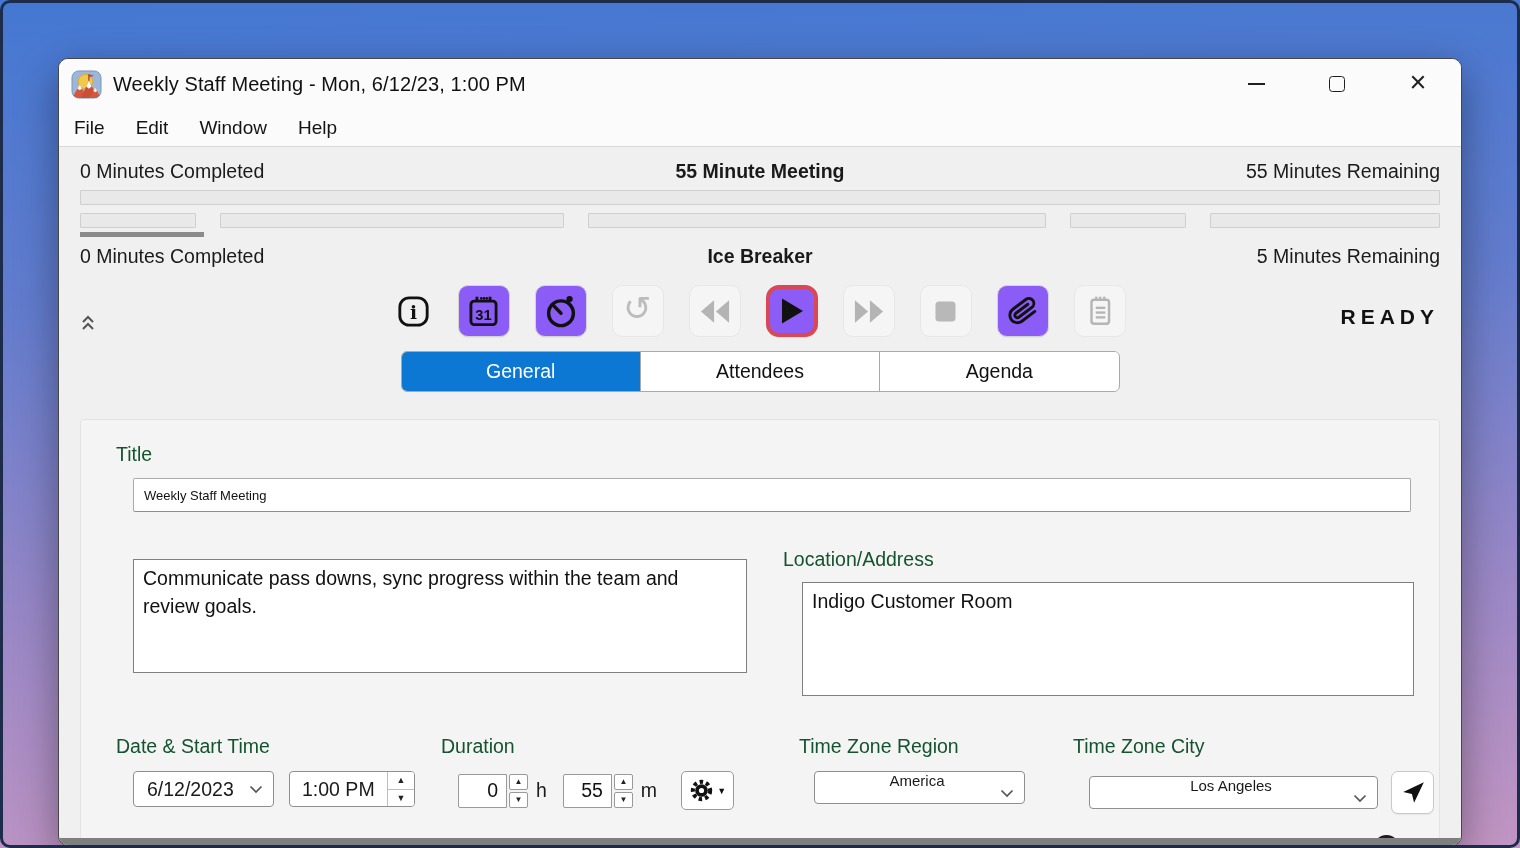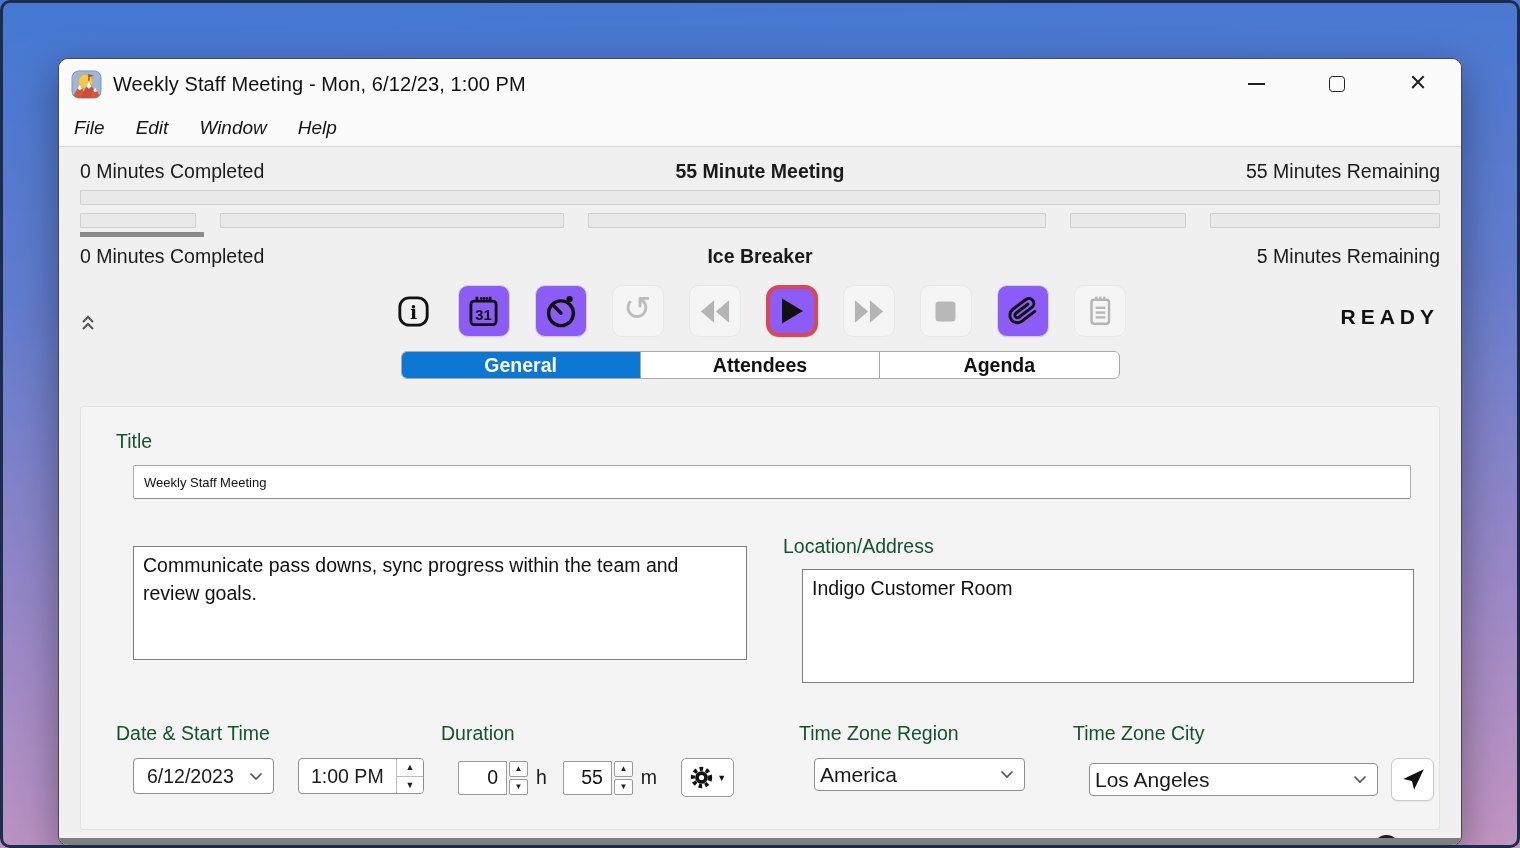--- a/index.html
+++ b/index.html
@@ -20,21 +20,21 @@
   .titlebar { height:50px; background:#fbfbfb; display:flex; align-items:center; padding:0 16px 0 12px; }
   .app-icon { width:31px; height:29px; margin-right:11px; flex:0 0 auto; }
   .title-text { font-size:20px; color:#111; letter-spacing:.1px; }
   .win-controls { margin-left:auto; display:flex; align-items:center; gap:51px; padding-right:12px; }
   .wc { width:30px; height:30px; display:flex; align-items:center; justify-content:center; cursor:default; }
   .glyph-min { width:17px; height:2px; background:#1f1f1f; }
   .glyph-max { width:16px; height:16px; border:1.8px solid #1f1f1f; border-radius:3.5px; }
   .glyph-close { font-size:29px; font-weight:300; color:#1f1f1f; line-height:1; margin-top:-3px; }
 
   .menubar { height:38px; background:#fbfbfb; display:flex; align-items:center; padding:0 13px; border-bottom:1px solid #d8d8d8; }
-  .menu-item { font-size:19px; margin-right:27px; padding:2px 2px; color:#141414;font-style:italic; }
+  .menu-item { font-size:19px; margin-right:27px; padding:2px 2px; color:#141414; }
 
   .content { padding:0 21px; position:relative; }
 
   
   .lbl-row { display:flex; justify-content:space-between; align-items:baseline; position:relative; font-size:19.5px; }
   .lbl-row .center { position:absolute; left:0; right:0; text-align:center; font-weight:700; }
   .row-overall { margin-top:13px; }
   .bar-full { margin-top:7px; height:15px; background:#e9e9e9; border:1px solid #cfcfcf; border-radius:1px; }
   .segments { margin-top:8px; display:flex; gap:24px; height:15px; }
   .segment { background:#e9e9e9; border:1px solid #cfcfcf; border-radius:1px; position:relative; }
@@ -47,21 +47,21 @@
   .tbtn { width:52px; height:52px; border-radius:10px; display:flex; align-items:center; justify-content:center;
           background:#8b5cf6; border:1px solid #d4d4d4; box-shadow:0 1px 1px rgba(0,0,0,.05); cursor:pointer; }
   .tbtn.disabled { background:#f5f5f5; border-color:#e7e7e7; box-shadow:none; cursor:default; }
   .tbtn.plain { background:transparent; border:none; box-shadow:none; width:38px; }
   .tbtn.highlight { border:4.5px solid #d94856; border-radius:13px; }
   .undo-glyph { font-family:"DejaVu Sans",sans-serif; font-size:34px; color:#bcbcbc; line-height:1; margin-top:-6px; }
   .collapse { position:absolute; left:1px; bottom:8px; }
   .ready { position:absolute; right:1px; bottom:10px; font-size:21px; font-weight:700; letter-spacing:5px; color:#111; }
 
   
-  .tabs { width:719px; margin:12px auto 0; height:28px; display:flex; border:1px solid #a9a9a9; border-radius:6px; overflow:hidden; background:#fff;font-weight:bold; }
+  .tabs { width:719px; margin:12px auto 0; height:41px; display:flex; border:1px solid #a9a9a9; border-radius:6px; overflow:hidden; background:#fff; }
   .tab { flex:1; display:flex; align-items:center; justify-content:center; font-size:19.5px; background:#fff; color:#111; border-left:1px solid #a9a9a9; cursor:pointer; }
   .tab:first-child { border-left:none; }
   .tab.selected { background:#0d78d4; color:#fff; }
 
   
   .panel { margin-top:27px; height:424px; background:#f4f4f4; border:1px solid #e2e2e2; border-radius:3px; padding:23px 0 0 35px; }
   .f-label { font-size:19.5px; color:#14532d; }
   .title-input { display:block; margin:12px 0 0 17px; width:1278px; height:34px; background:#fff;
                  border:1px solid #ababab; border-bottom-color:#8f8f8f; border-radius:2px; font-size:13px;
                  font-family:inherit; padding:0 10px; color:#111; }
@@ -75,39 +75,39 @@
   .row3 { display:flex; margin-top:39px;gap:8px; }
   .g1 { width:317px; } .g2 { width:350px; } .g3 { width:266px; } .g4 { flex:1; }
   .ctrl-row { display:flex; align-items:center; margin-top:13px; }
   .g1 .ctrl-row { margin-left:17px; } .g2 .ctrl-row { margin-left:17px; }
   .g3 .ctrl-row { margin-left:15px; } .g4 .ctrl-row { margin-left:16px; }
 
   .combo { height:36px; background:#fff; border:1px solid #8f8f8f; border-radius:4px; display:flex; align-items:center;
            font-size:19.5px; padding:0 10px 0 13px; cursor:pointer; }
   .combo .chev { margin-left:auto; padding-left:8px; display:flex; align-items:center; }
   .date-combo { width:141px; }
-  .time-ctrl { width:126px; height:36px; margin-left:24px; background:#fff; border:1px solid #8f8f8f; border-radius:4px; display:flex; overflow:hidden; }
+  .time-ctrl { width:126px; height:36px; margin-left:15px; background:#fff; border:1px solid #8f8f8f; border-radius:4px; display:flex; overflow:hidden; }
   .time-val { flex:1; display:flex; align-items:center; padding-left:12px; font-size:19.5px; }
   .spin-col { width:27px; border-left:1px solid #bdbdbd; display:flex; flex-direction:column; }
   .spin-col .sp { flex:1; display:flex; align-items:center; justify-content:center; font-size:9px; color:#222; cursor:pointer; background:#fff; }
   .spin-col .sp:first-child { border-bottom:1px solid #bdbdbd; }
 
   .num-field { width:49px; height:34px; background:#fff; border:1px solid #9a9a9a; border-radius:2px 0 0 2px;
                font-size:19.5px; text-align:right; padding-right:8px; font-family:inherit; color:#111; }
   .mini-spin { display:flex; flex-direction:column; gap:2px; margin-left:2px; }
   .mini-spin .sp { width:19px; height:16px; border:1px solid #9a9a9a; background:#fff; display:flex; align-items:center; justify-content:center;
                    font-size:8px; color:#222; border-radius:2px; cursor:pointer; }
   .unit { font-size:19.5px; margin:0 0 0 8px; }
   .unit.m2 { margin-right:0; }
   .gear-btn { margin-left:24px; width:53px; height:39px; background:#fff; border:1px solid #9a9a9a; border-radius:5px;
               display:flex; align-items:center; justify-content:center; gap:3px; cursor:pointer; }
   .gear-btn .drop { font-size:9px; color:#111; }
 
   .select { height:33px; background:#fff; border:1px solid #8f8f8f; border-radius:4px; display:flex; align-items:center;
-            font-size:21px; padding:0 10px 0 5px; cursor:pointer; }
+            font-size:15px; padding:0 10px 0 5px; cursor:pointer;flex-direction:column; }
   .sel-region { width:211px; } .sel-city { width:289px; }
   .select .chev { margin-left:auto; padding-left:8px; display:flex; align-items:center; }
   .nav-btn { margin-left:13px; width:43px; height:43px; background:#fff; border:1px solid #c9c9c9; border-radius:7px;
              display:flex; align-items:center; justify-content:center; box-shadow:0 1px 1px rgba(0,0,0,.06); cursor:pointer; }
 
   .bottom-strip { position:absolute; left:0; right:0; bottom:0; height:7px; background:#7f7f7f; }
   .partial-circle { position:absolute; bottom:-17px; left:1314px; width:27px; height:27px; border:4px solid #1c1c1c;
                     border-radius:50%; background:#f0f0f0; }
 </style>
 </head>

